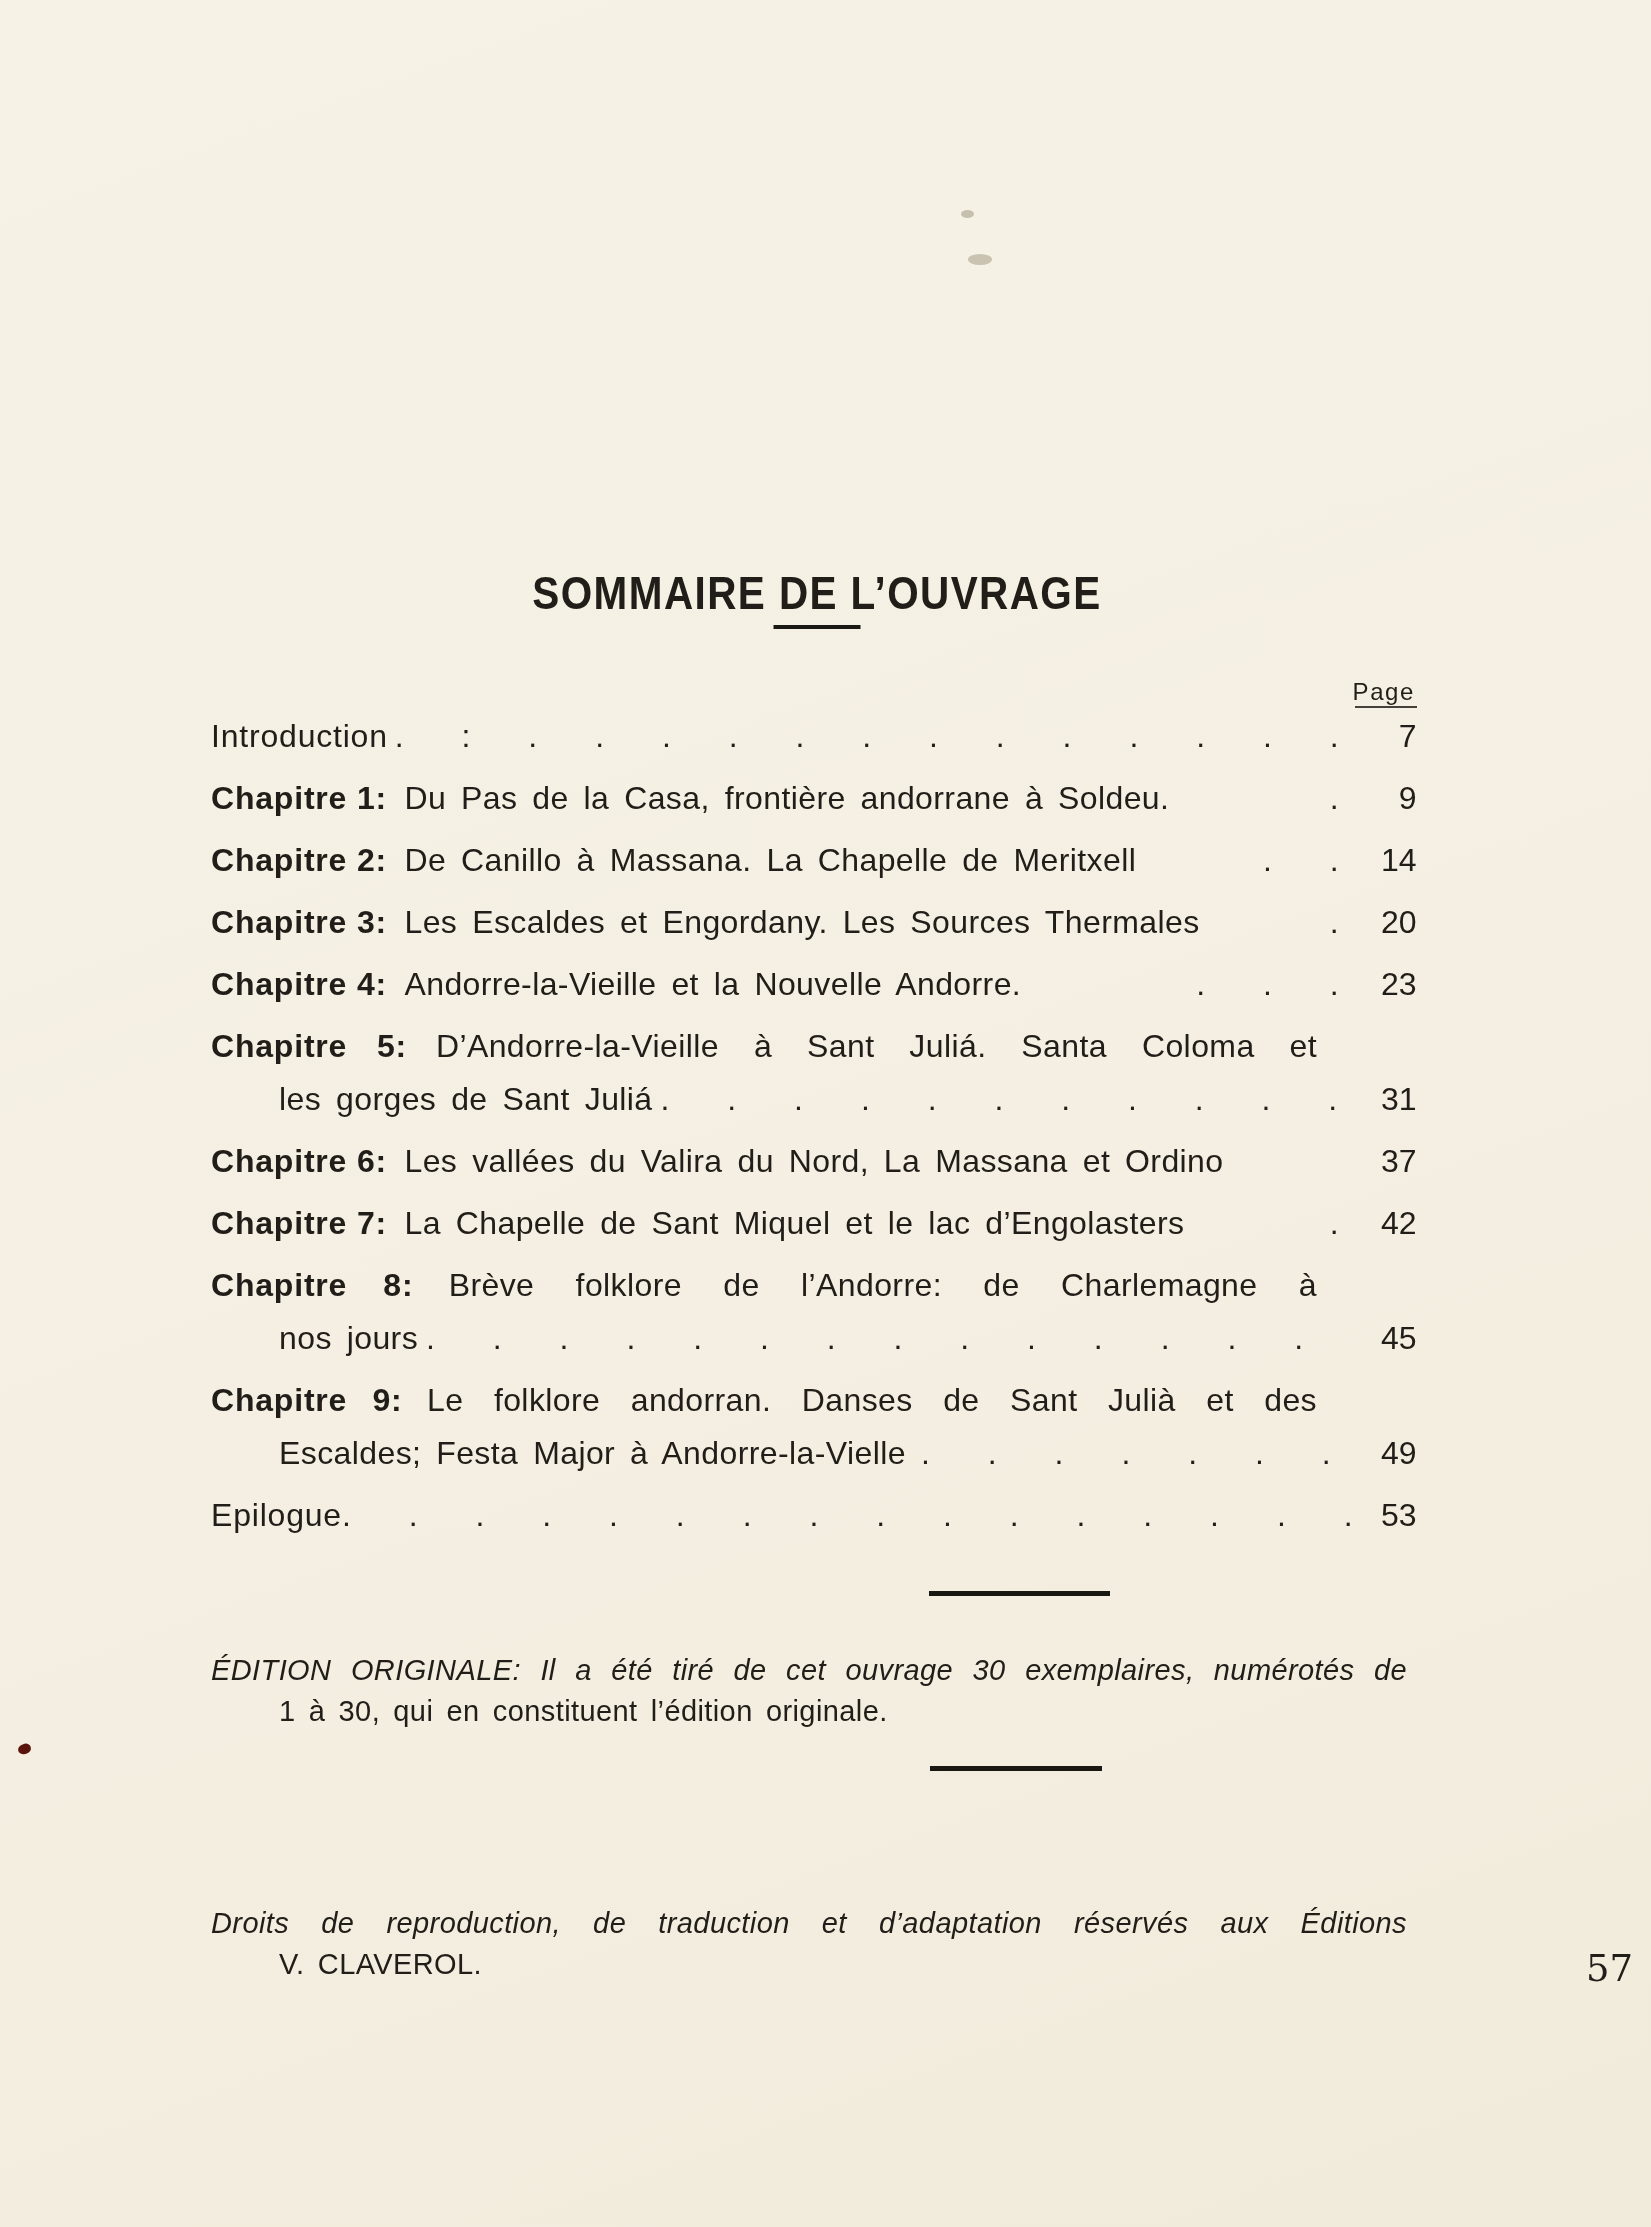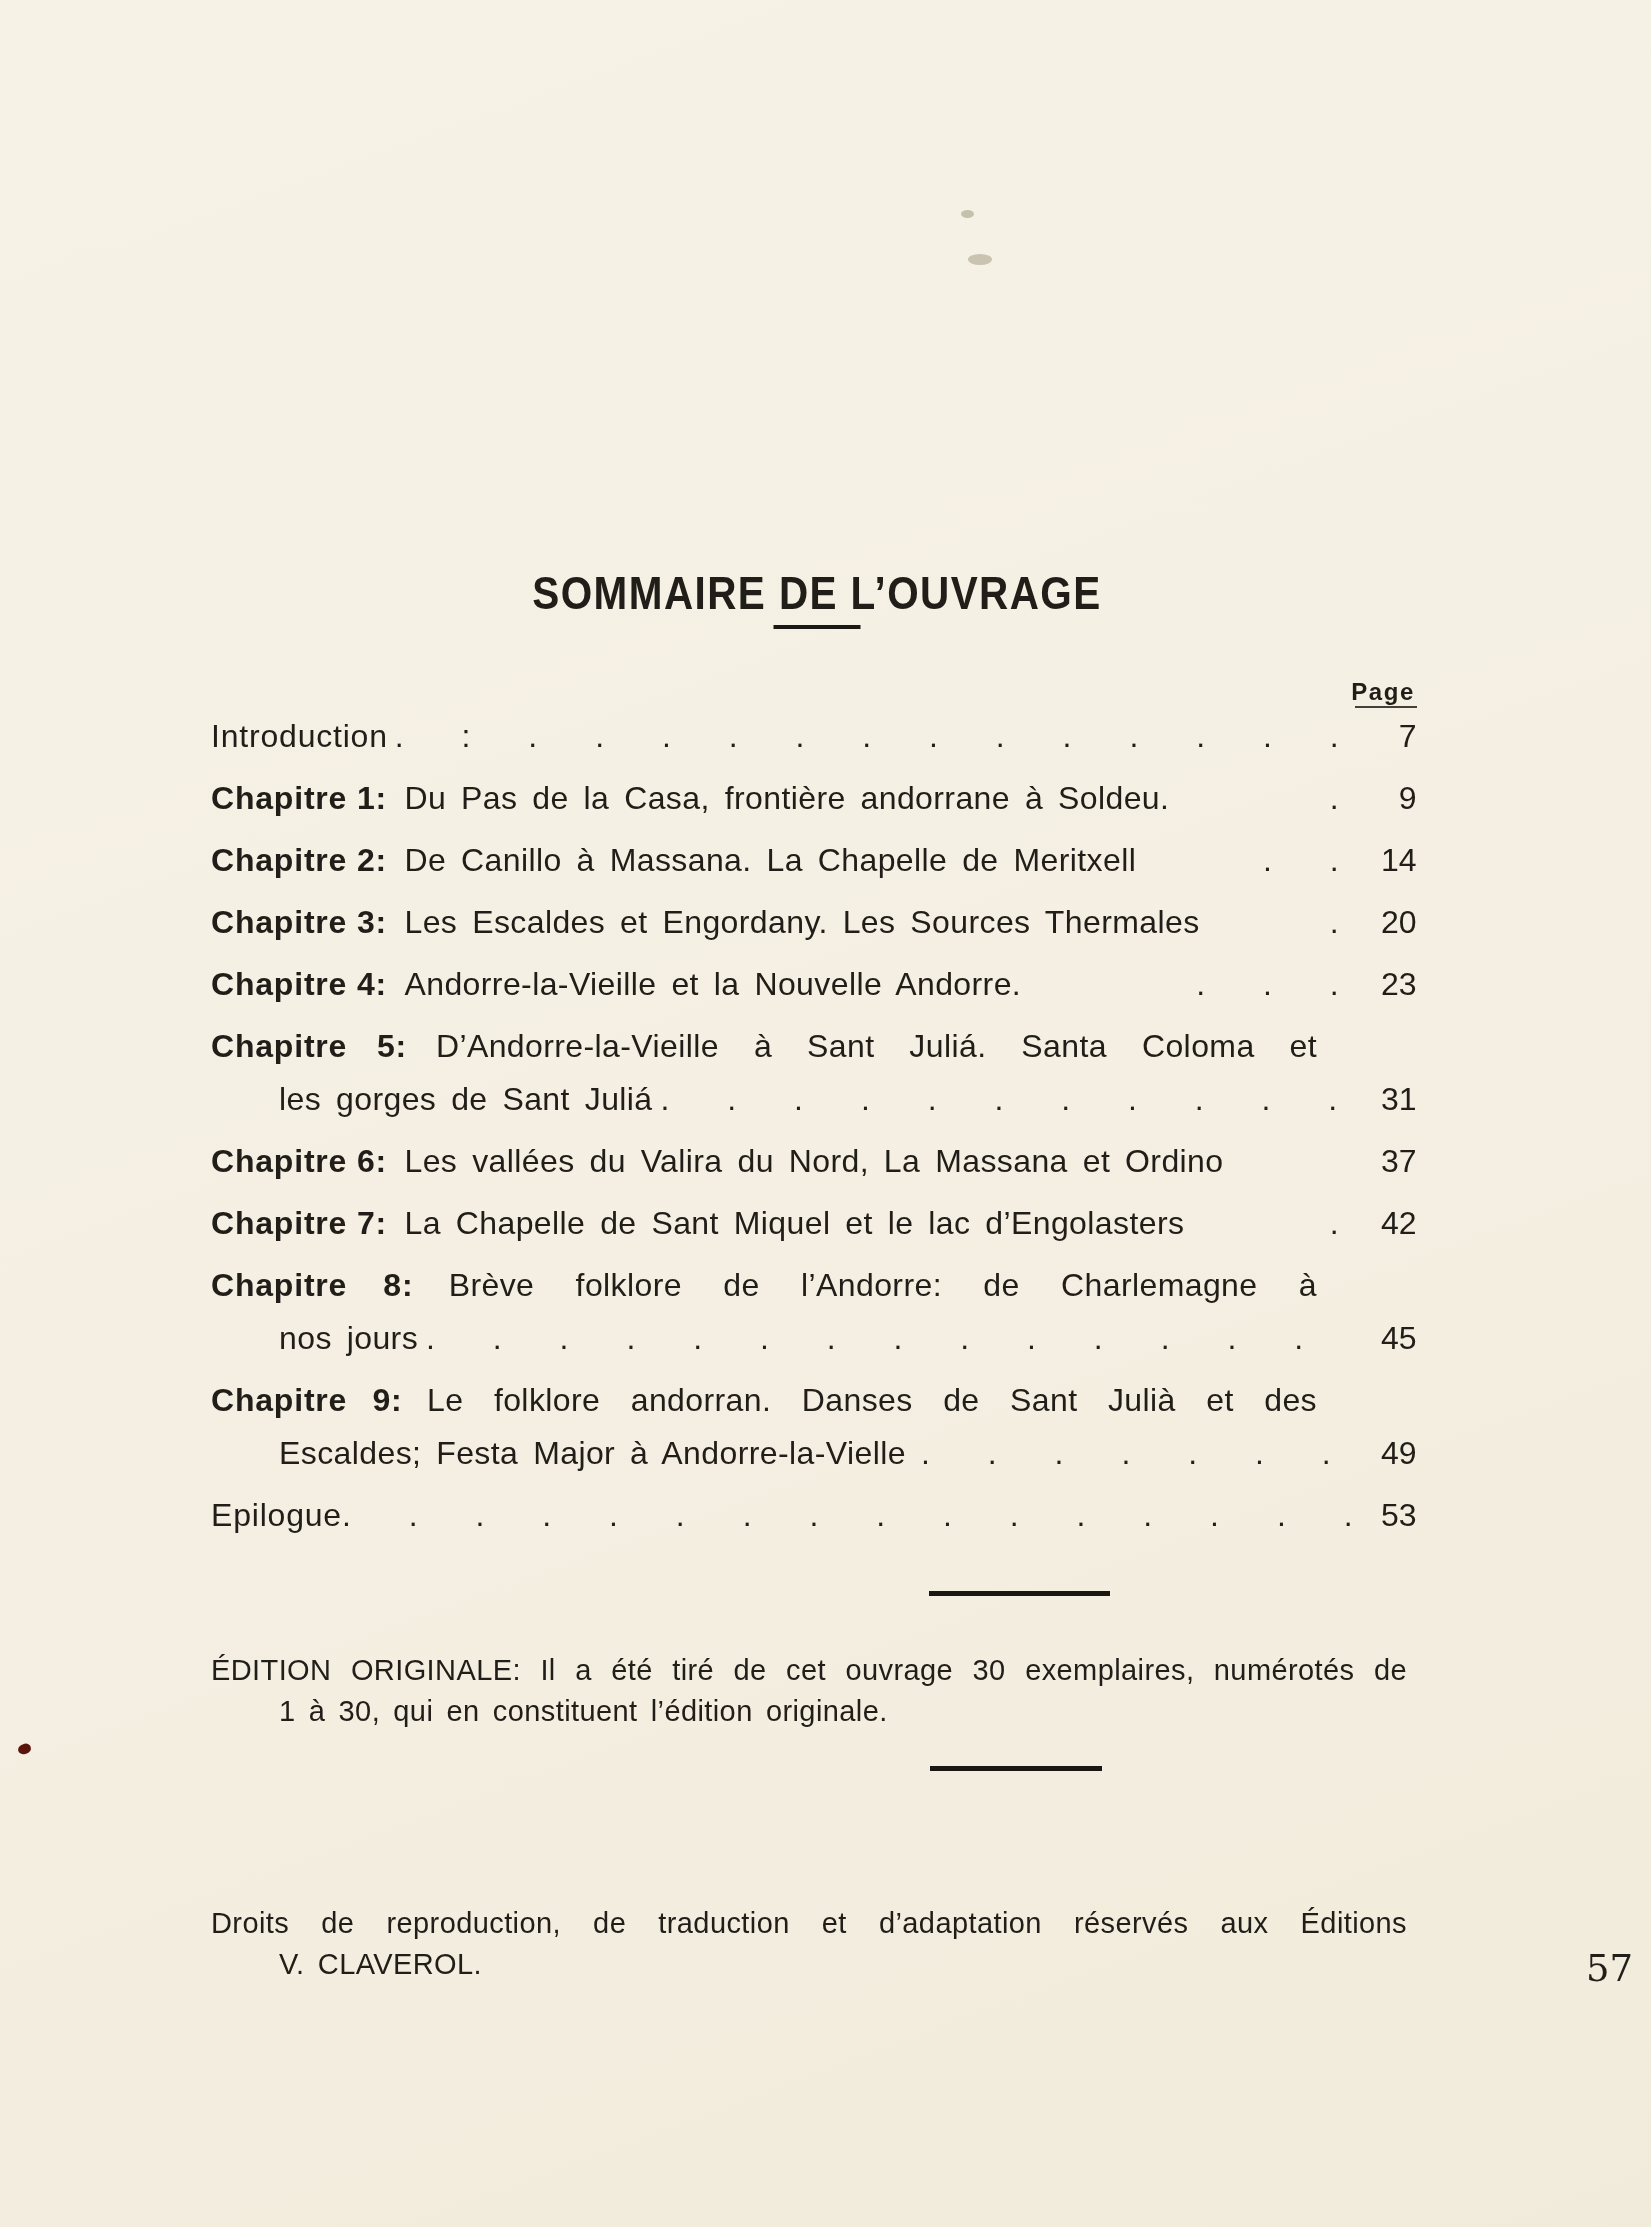--- a/index.html
+++ b/index.html
@@ -24,21 +24,21 @@
     transform:scaleX(.88);transform-origin:center;
     white-space:nowrap;
   }
   .title-rule{
     position:absolute;top:625px;left:50%;transform:translateX(-50%);
     width:87px;height:4px;background:#1b1915;
   }
 
   .page-col-header{
     position:absolute;top:678px;right:8px;
-    font-size:24px;font-weight:700;letter-spacing:1.6px;
+    font-size:24px;font-weight:400;letter-spacing:1.6px;
   }
   .page-col-rule{
     position:absolute;top:706px;right:6.4px;
     width:62px;height:2.4px;background:#45413a;
   }
 
   .toc{position:absolute;top:718px;left:0;width:100%;font-size:32px;}
   .toc-entry{margin-bottom:25px;}
   .toc-row{display:flex;align-items:baseline;line-height:37px;}
   .toc-label{font-weight:700;letter-spacing:0.8px;white-space:nowrap;}
@@ -55,21 +55,21 @@
     flex:1;text-align:right;white-space:nowrap;overflow:hidden;
     word-spacing:49px;padding-right:24px;min-width:0;
   }
   .toc-page{width:54px;text-align:right;padding-right:6.4px;flex:none;}
 
   .divider{position:absolute;background:#191712;}
   .divider-a{top:1591px;left:718px;width:181px;height:4.8px;}
   .divider-b{top:1766px;left:719px;width:172px;height:4.8px;}
 
   .note{position:absolute;left:0;width:1196px;font-size:29px;line-height:41px;letter-spacing:0.4px;}
-  .note .just{text-align:justify;text-align-last:justify;}
+  .note .just{text-align:justify;text-align-last:justify;font-style:italic;}
   .note .cont{padding-left:68px;word-spacing:4.8px;}
   #note-edition{top:1650px;}
   #note-droits{top:1903px;}
 
   .folio{
     position:absolute;top:1947px;left:1343px;width:79px;
     text-align:right;font-family:"DejaVu Serif", serif;font-size:37px;
   }
 
   .speck-red{

